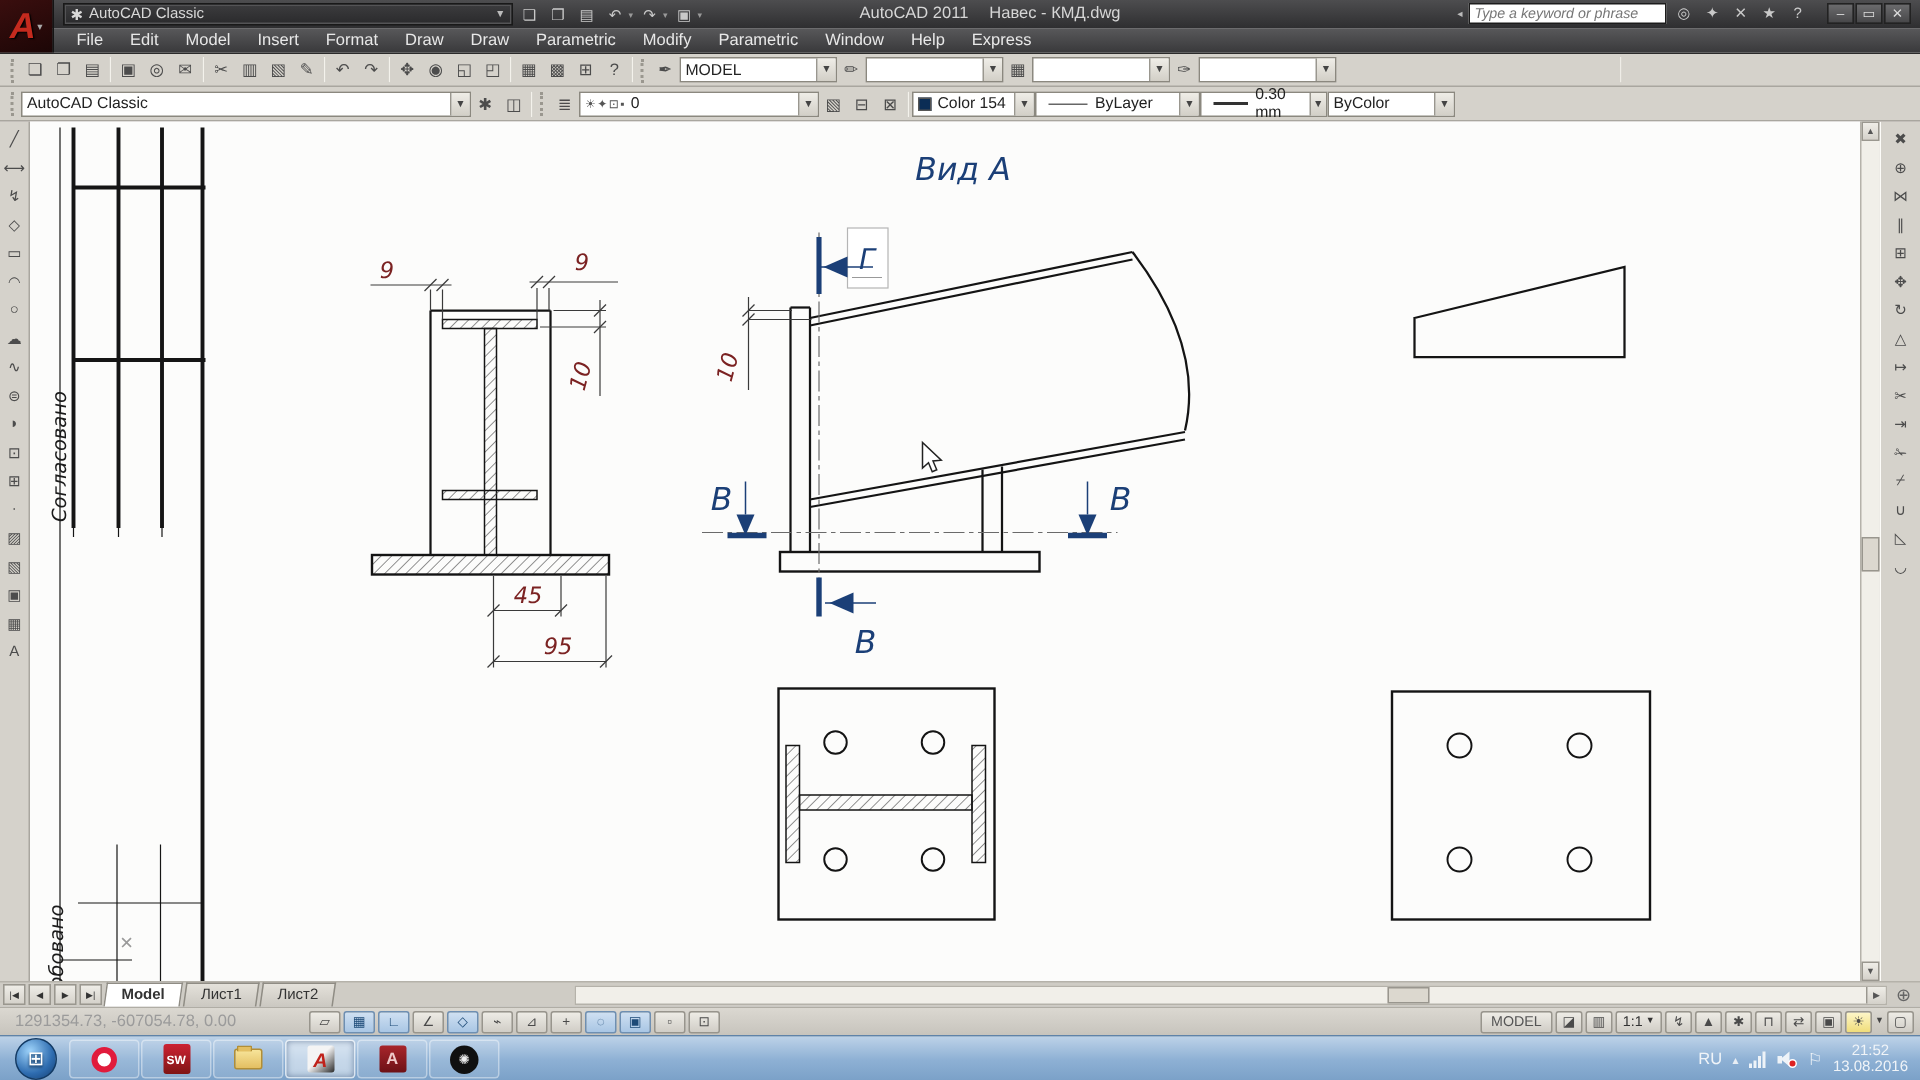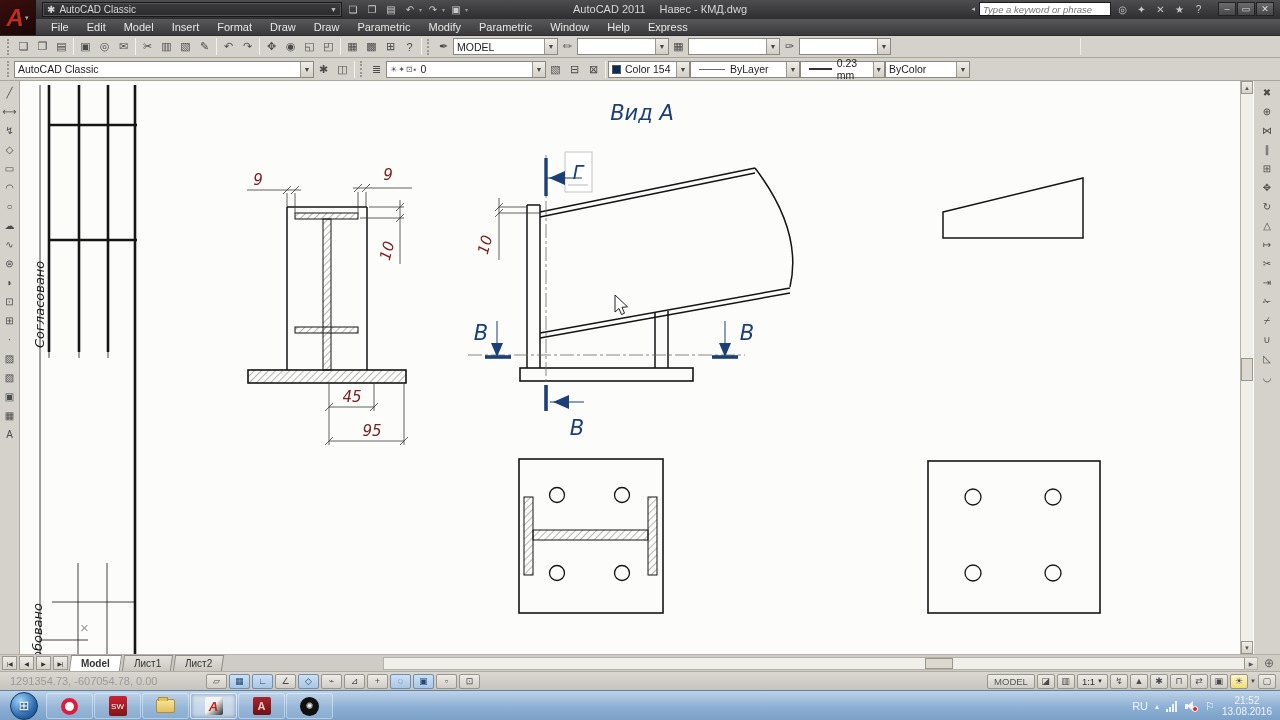--- a/index.html
+++ b/index.html
@@ -81,21 +81,21 @@
     background:linear-gradient(#eeece6,#d0cdc6);display:flex;align-items:center;gap:2px;}
   .bulb{background:linear-gradient(#fdf6c9,#f0dd7a)!important;}
   
   .taskbar{height:30px;background:linear-gradient(#bdd2e8,#8db0d4 55%,#7ba1c8);border-top:1px solid #5f83a8;display:flex;align-items:center;position:relative;}
   .orb{width:28px;height:28px;border-radius:50%;margin:0 8px 0 10px;background:radial-gradient(circle at 35% 30%,#9fd4fb,#2e6cb0 60%,#133c6e);
     border:1px solid #123a64;display:flex;align-items:center;justify-content:center;color:#fff;font-size:13px;text-shadow:0 1px 2px #05264d;}
   .tkbtn{width:47px;height:26px;margin-top:1px;border:1px solid rgba(255,255,255,.4);border-radius:3px;background:rgba(255,255,255,.10);
     display:flex;align-items:center;justify-content:center;margin-right:1px;}
   .tkbtn.active{background:rgba(255,255,255,.5);box-shadow:inset 0 0 4px rgba(40,70,110,.55);}
   .op{width:17px;height:17px;border-radius:50%;border:4px solid #e11b3c;background:#fff;}
-  .sw{width:18px;height:20px;background:linear-gradient(#c23,#801515);color:#fff;font-size:8px;font-weight:normal;display:flex;align-items:center;justify-content:center;border-radius:2px;}
+  .sw{width:18px;height:20px;background:linear-gradient(#c23,#801515);color:#fff;font-size:8px;font-weight:bold;display:flex;align-items:center;justify-content:center;border-radius:2px;}
   .folder{width:19px;height:14px;background:linear-gradient(#f7e49a,#e3bf62);border:1px solid #b28e35;border-radius:2px;position:relative;}
   .folder::before{content:"";position:absolute;top:-3px;left:1px;width:8px;height:3px;background:#e3bf62;border:1px solid #b28e35;border-bottom:none;border-radius:1px 1px 0 0;}
   .acad{width:18px;height:18px;background:linear-gradient(135deg,#f4f4f4 45%,#2a2a2a);display:flex;align-items:center;justify-content:center;
     color:#c0221a;font-weight:bold;font-size:13px;font-style:italic;border-radius:2px;}
   .acro{width:18px;height:18px;background:linear-gradient(#a8252b,#6d1116);display:flex;align-items:center;justify-content:center;
     color:#f0c9c9;font-weight:bold;font-size:11px;border-radius:2px;}
   .obs{width:19px;height:19px;border-radius:50%;background:#101010;display:flex;align-items:center;justify-content:center;color:#eee;font-size:9px;}
   .tray{position:absolute;right:4px;top:0;height:30px;display:flex;align-items:center;gap:7px;color:#f0f4f8;}
   .lang{font-size:11px;}
   .hid{font-size:8px;color:#e8eef4;}
@@ -244,21 +244,21 @@
     <span>Color 154</span>
     <span class="arw">▼</span>
   </div>
   <div class="combo" style="width:110px">
     <span class="lt-line"></span>
     <span>ByLayer</span>
     <span class="arw">▼</span>
   </div>
   <div class="combo" style="width:85px">
     <span class="lt-line" style="height:2px;background:#333"></span>
-    <span>0.23 mm</span>
+    <span>0.30 mm</span>
     <span class="arw">▼</span>
   </div>
   <div class="combo" style="width:85px">
     <span>ByColor</span>
     <span class="arw">▼</span>
   </div>
 </div>
 
 <div class="main">
 

